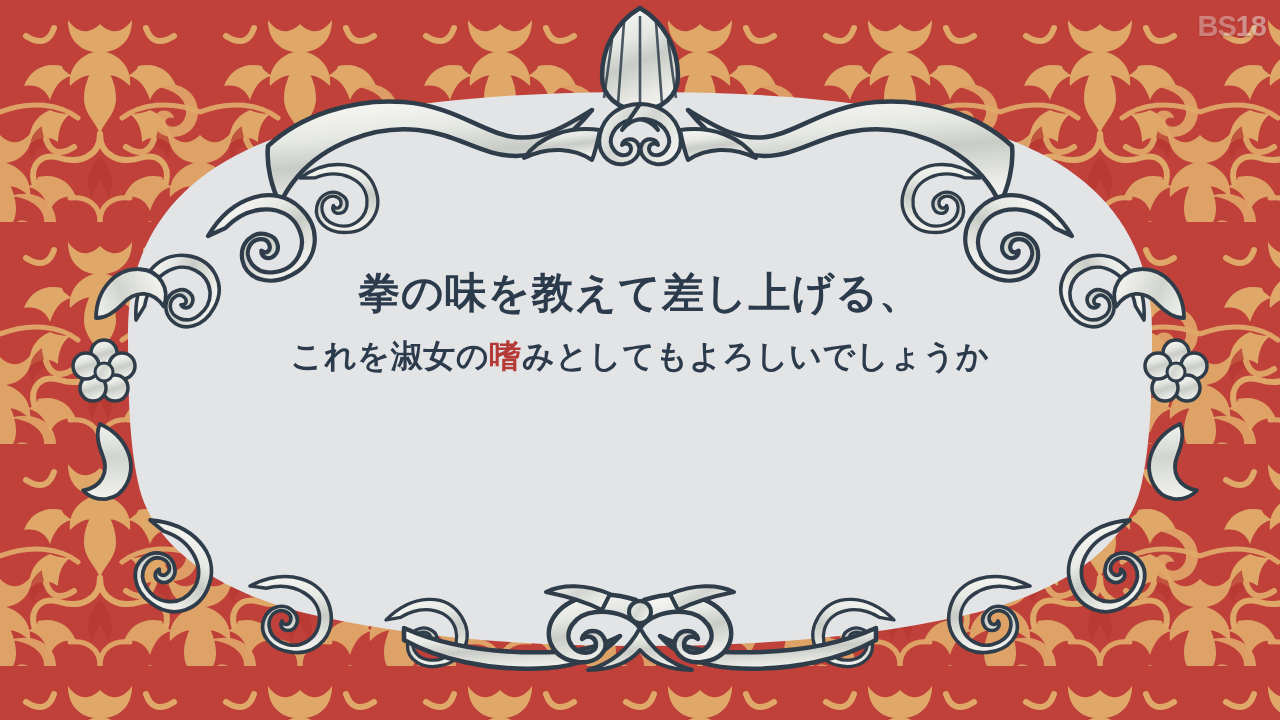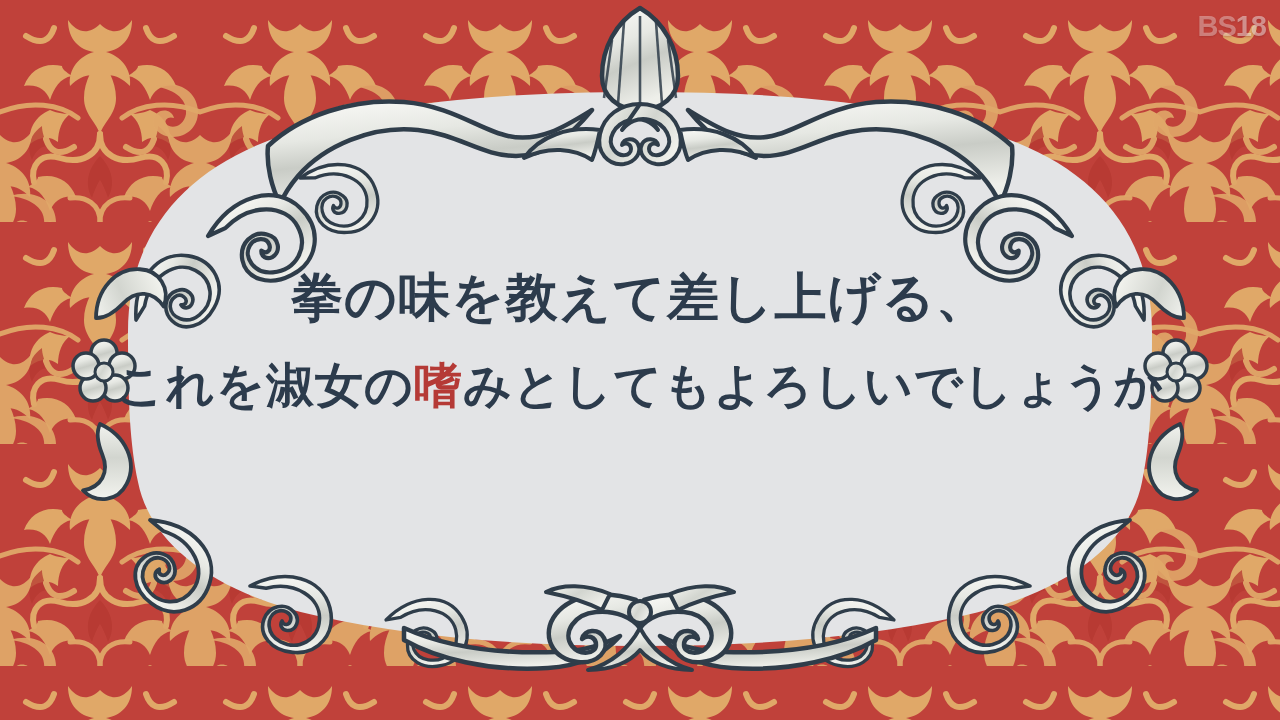--- a/index.html
+++ b/index.html
@@ -39,22 +39,22 @@
     color:#2c3b4c;
   }
   .cap-line{
     display:block;
     font-family:"Liberation Serif", serif;
     font-weight:600;
     letter-spacing:0.02em;
     line-height:1.0;
     white-space:nowrap;
   }
-  #cap-line-1{ font-size:52px; }
-  #cap-line-2{ font-size:48px; margin-top:38px; }
+  #cap-line-1{ font-size:42px; }
+  #cap-line-2{ font-size:32px; margin-top:26px; }
   .hl{ color:#b53a36; }
 
   
   #logo{
     position:absolute;
     right:14px; top:12px;
     z-index:4;
     font-family:"Liberation Sans", sans-serif;
     font-weight:bold;
     font-size:29px;

